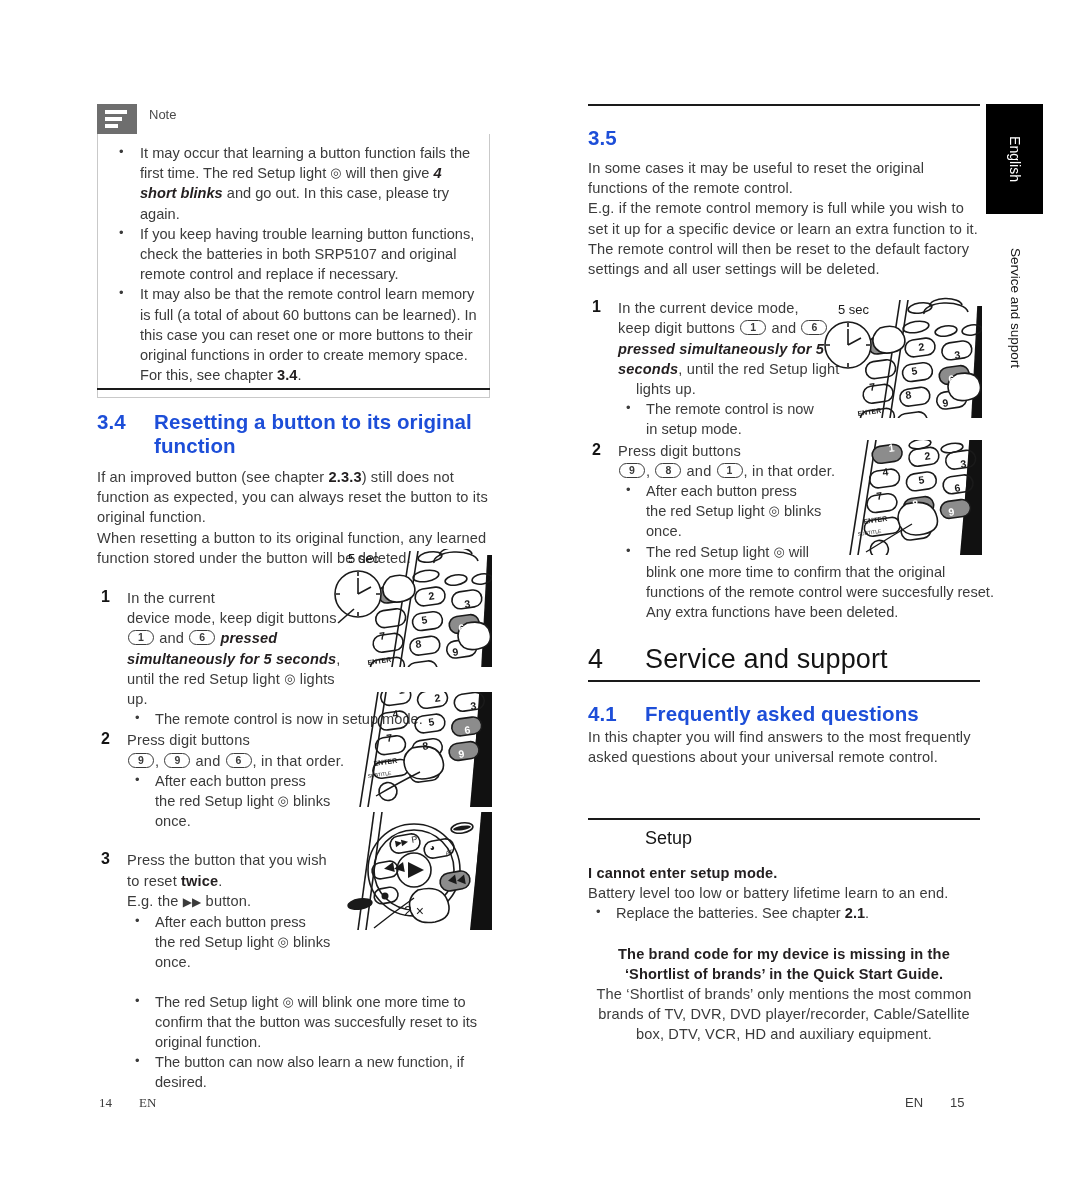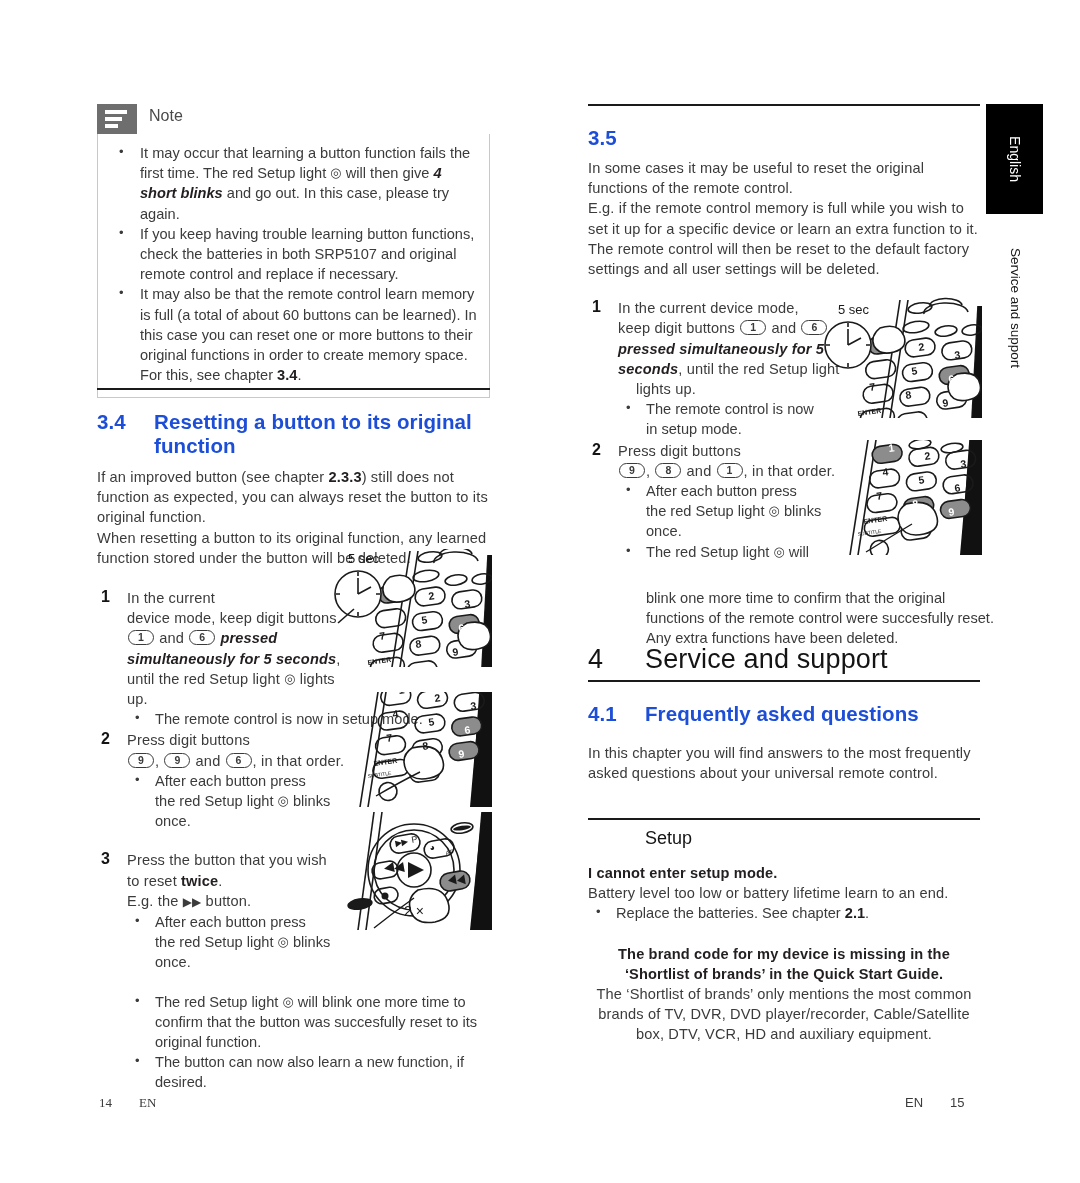--- a/index.html
+++ b/index.html
@@ -30,21 +30,21 @@
   .note{position:absolute;left:0;top:104px;width:393px;}
   .note-head{display:flex;align-items:stretch;height:30px;}
   .note-ico{
     width:40px;background:#6e6e6e;display:flex;flex-direction:column;
     justify-content:center;align-items:flex-start;padding-left:8px;box-sizing:border-box;gap:3px;
   }
   .note-ico i{display:block;height:4px;background:#fff;}
   .note-ico i:nth-child(1){width:22px;}
   .note-ico i:nth-child(2){width:17px;}
   .note-ico i:nth-child(3){width:13px;}
-  .note-title{font-size:16px;color:#4a4a4a;padding:3px 0 0 12px;}
+  .note-title{font-size:13px;color:#4a4a4a;padding:3px 0 0 12px;}
   .note-body{
     border:1px solid #c9c9c9;border-top:none;
     padding:9px 12px 12px 12px;box-sizing:border-box;
   }
 
   
   ul.bl{list-style:none;margin:0;padding:0;}
   ul.bl>li{
     position:relative;padding-left:30px;
     font-size:14.6px;line-height:20.2px;color:#3b3b3b;margin-bottom:0px;
@@ -248,41 +248,41 @@
         <span class="n">2</span>
         <p class="p" style="width:230px;">
           Press digit buttons<br>
           <span class="key">9</span>,
           <span class="key">8</span> and
           <span class="key">1</span>, in that order.
         </p>
         <ul class="bl tight">
           <li>After each button press<br>the red Setup light <span class="led">◎</span> blinks<br>once.</li>
           <li>The red Setup light <span class="led">◎</span> will<br>
-            <span style="display:inline-block;width:352px;margin-top:26px;">blink one more time to confirm that the original
+            <span style="display:inline-block;width:352px;">blink one more time to confirm that the original
             functions of the remote control were succesfully
             reset. Any extra functions have been deleted.</span></li>
         </ul>
       </div>
     </div>
 
     <div style="position:absolute;left:0;top:644px;width:392px;">
       <div class="h1">
         <span class="num">4</span>
         <span>Service and support</span>
       </div>
     </div>
 
     <div style="position:absolute;left:0;top:680px;width:392px;">
       <div class="rule"></div>
       <div class="h2">
         <span class="num">4.1</span>
         <span>Frequently asked questions</span>
       </div>
-      <p class="p" style="margin-top:17px;">
+      <p class="p" style="margin-top:1px;">
         In this chapter you will find answers to the most frequently
         asked questions about your universal remote control.
       </p>
     </div>
 
     <div style="position:absolute;left:0;top:818px;width:392px;">
       <div class="rule"></div>
       <div class="h3" style="margin-top:8px;">Setup</div>
 
       <div style="margin-top:14px;">

